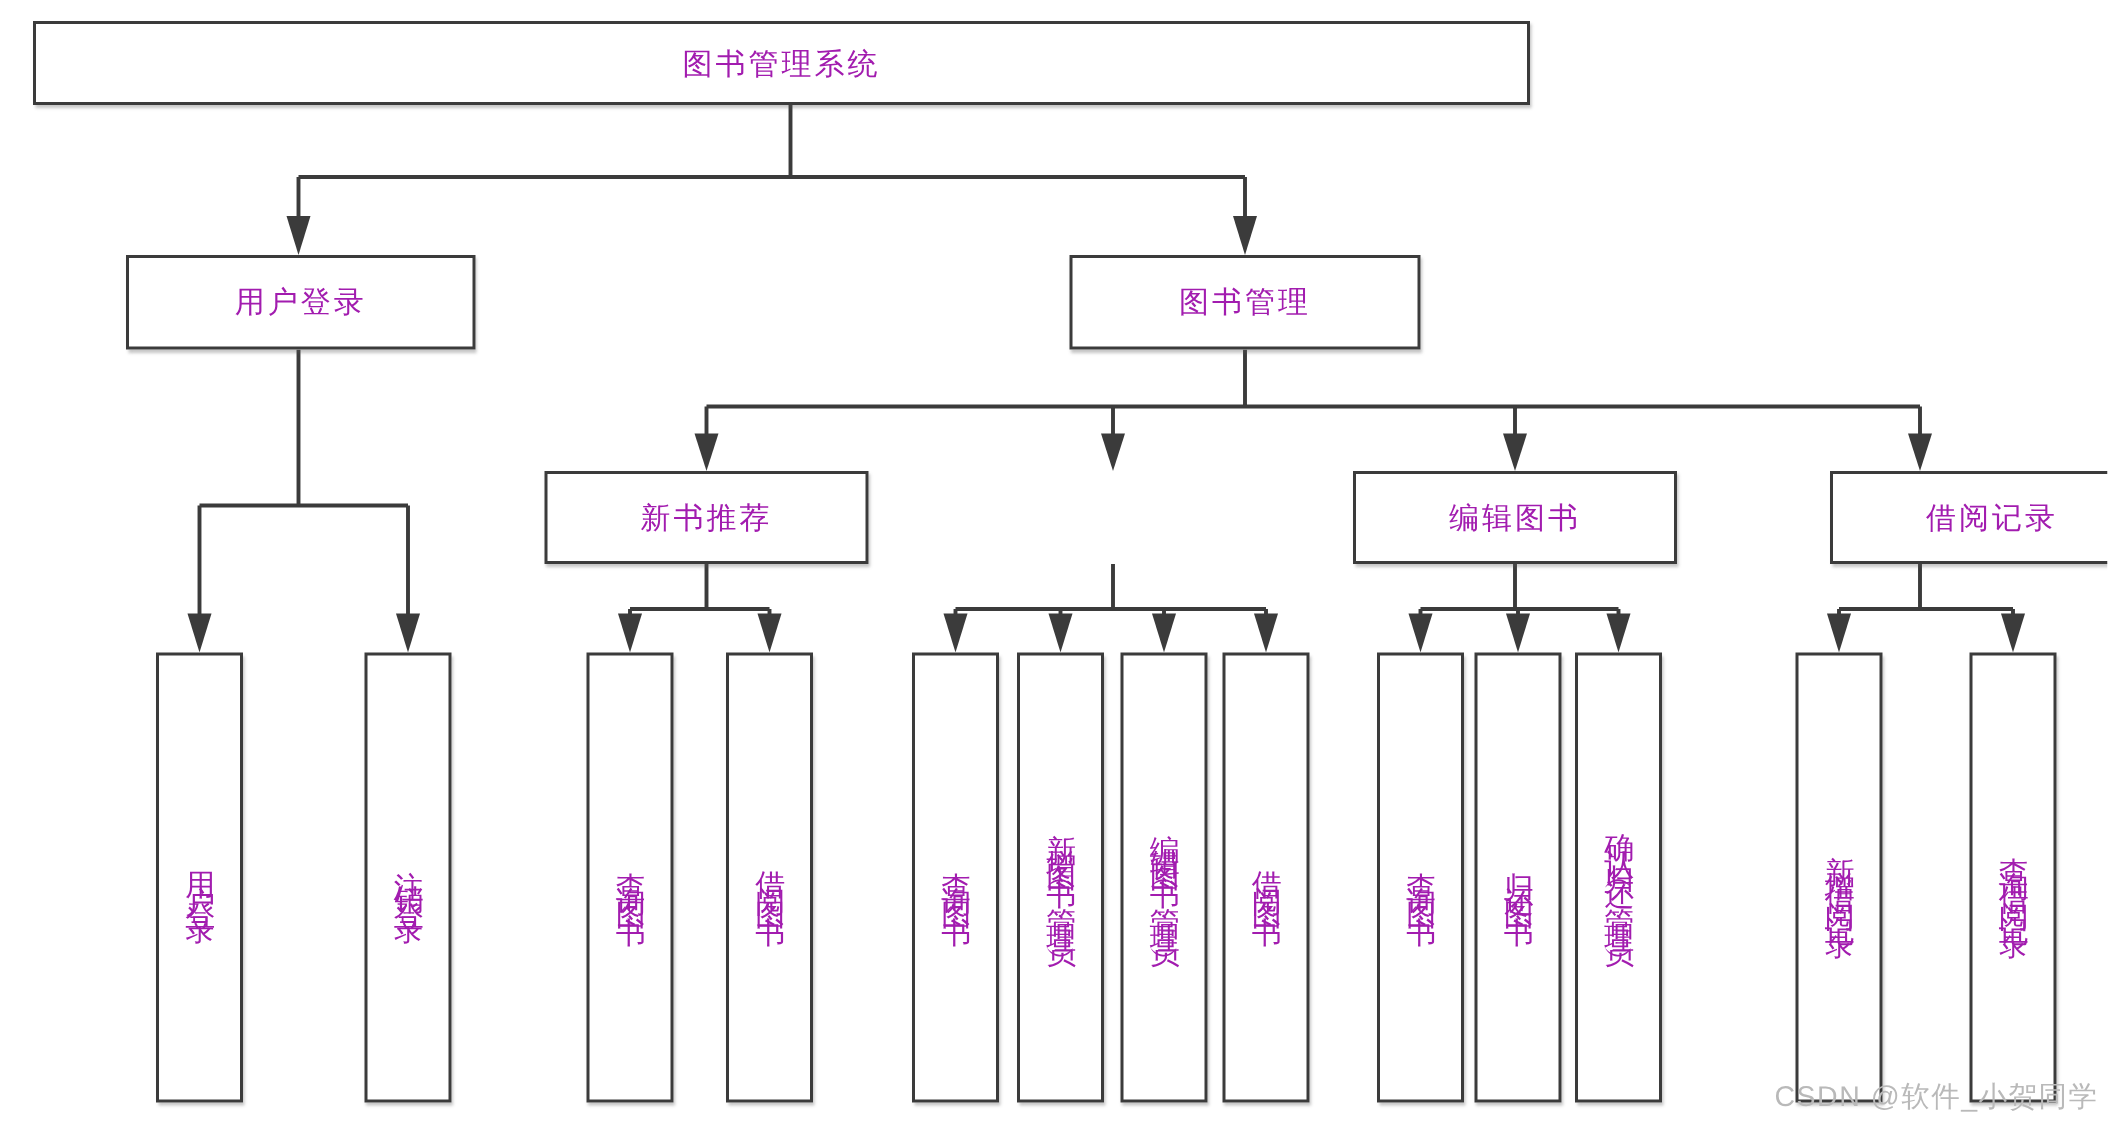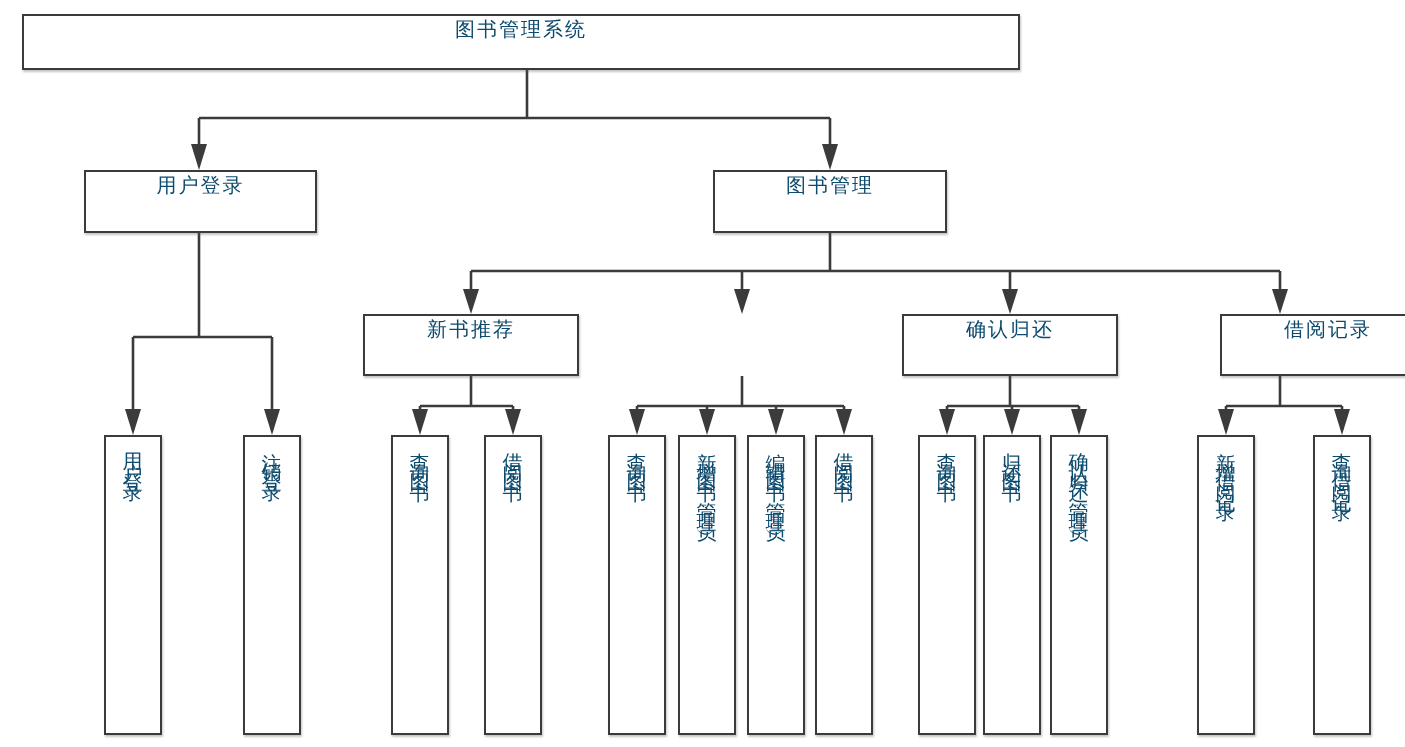--- a/index.html
+++ b/index.html
@@ -29,22 +29,23 @@
     fill: #3b3b3b;
     stroke: none;
   }
   .box {
     position: absolute;
     box-sizing: border-box;
     background: #ffffff;
     border: 2.5px solid #3b3b3b;
     box-shadow: 1px 2px 2px rgba(90,90,90,0.35);
     display: flex;
+    align-items: center;
     justify-content: center;
-    color: #0c4a6e;
+    color: #a21caf;
   }
   .box .lbl {
     white-space: nowrap;
   }
   .h .lbl {
     font-size: 20px;
     letter-spacing: 2px;
   }
   .v .lbl {
     writing-mode: vertical-rl;
@@ -126,21 +127,21 @@
     <span class="lbl">用户登录</span>
   </div>
   <div class="box h" style="left:713px; top:170px; width:234px; height:63px;">
     <span class="lbl">图书管理</span>
   </div>
 
   <div class="box h" style="left:363px; top:314px; width:216px; height:62px;">
     <span class="lbl">新书推荐</span>
   </div>
   <div class="box h" style="left:902px; top:314px; width:216px; height:62px;">
-    <span class="lbl">确认归还</span>
+    <span class="lbl">编辑图书</span>
   </div>
   <div class="box h" style="left:1172px; top:314px; width:216px; height:62px;margin-left:48px;">
     <span class="lbl">借阅记录</span>
   </div>
 
   <div class="box v" style="left:104px; top:435px; width:58px; height:300px;">
     <span class="lbl">用户登录</span>
   </div>
   <div class="box v" style="left:243px; top:435px; width:58px; height:300px;">
     <span class="lbl">注销登录</span>
@@ -176,14 +177,15 @@
     <span class="lbl">确认归还（管理员）</span>
   </div>
 
   <div class="box v" style="left:1197px; top:435px; width:58px; height:300px;">
     <span class="lbl">新增借阅记录</span>
   </div>
   <div class="box v" style="left:1313px; top:435px; width:58px; height:300px;">
     <span class="lbl">查询借阅记录</span>
   </div>
 
+  <div id="watermark">CSDN @软件_小贺同学</div>
 
 </div>
 
 </body></html>

